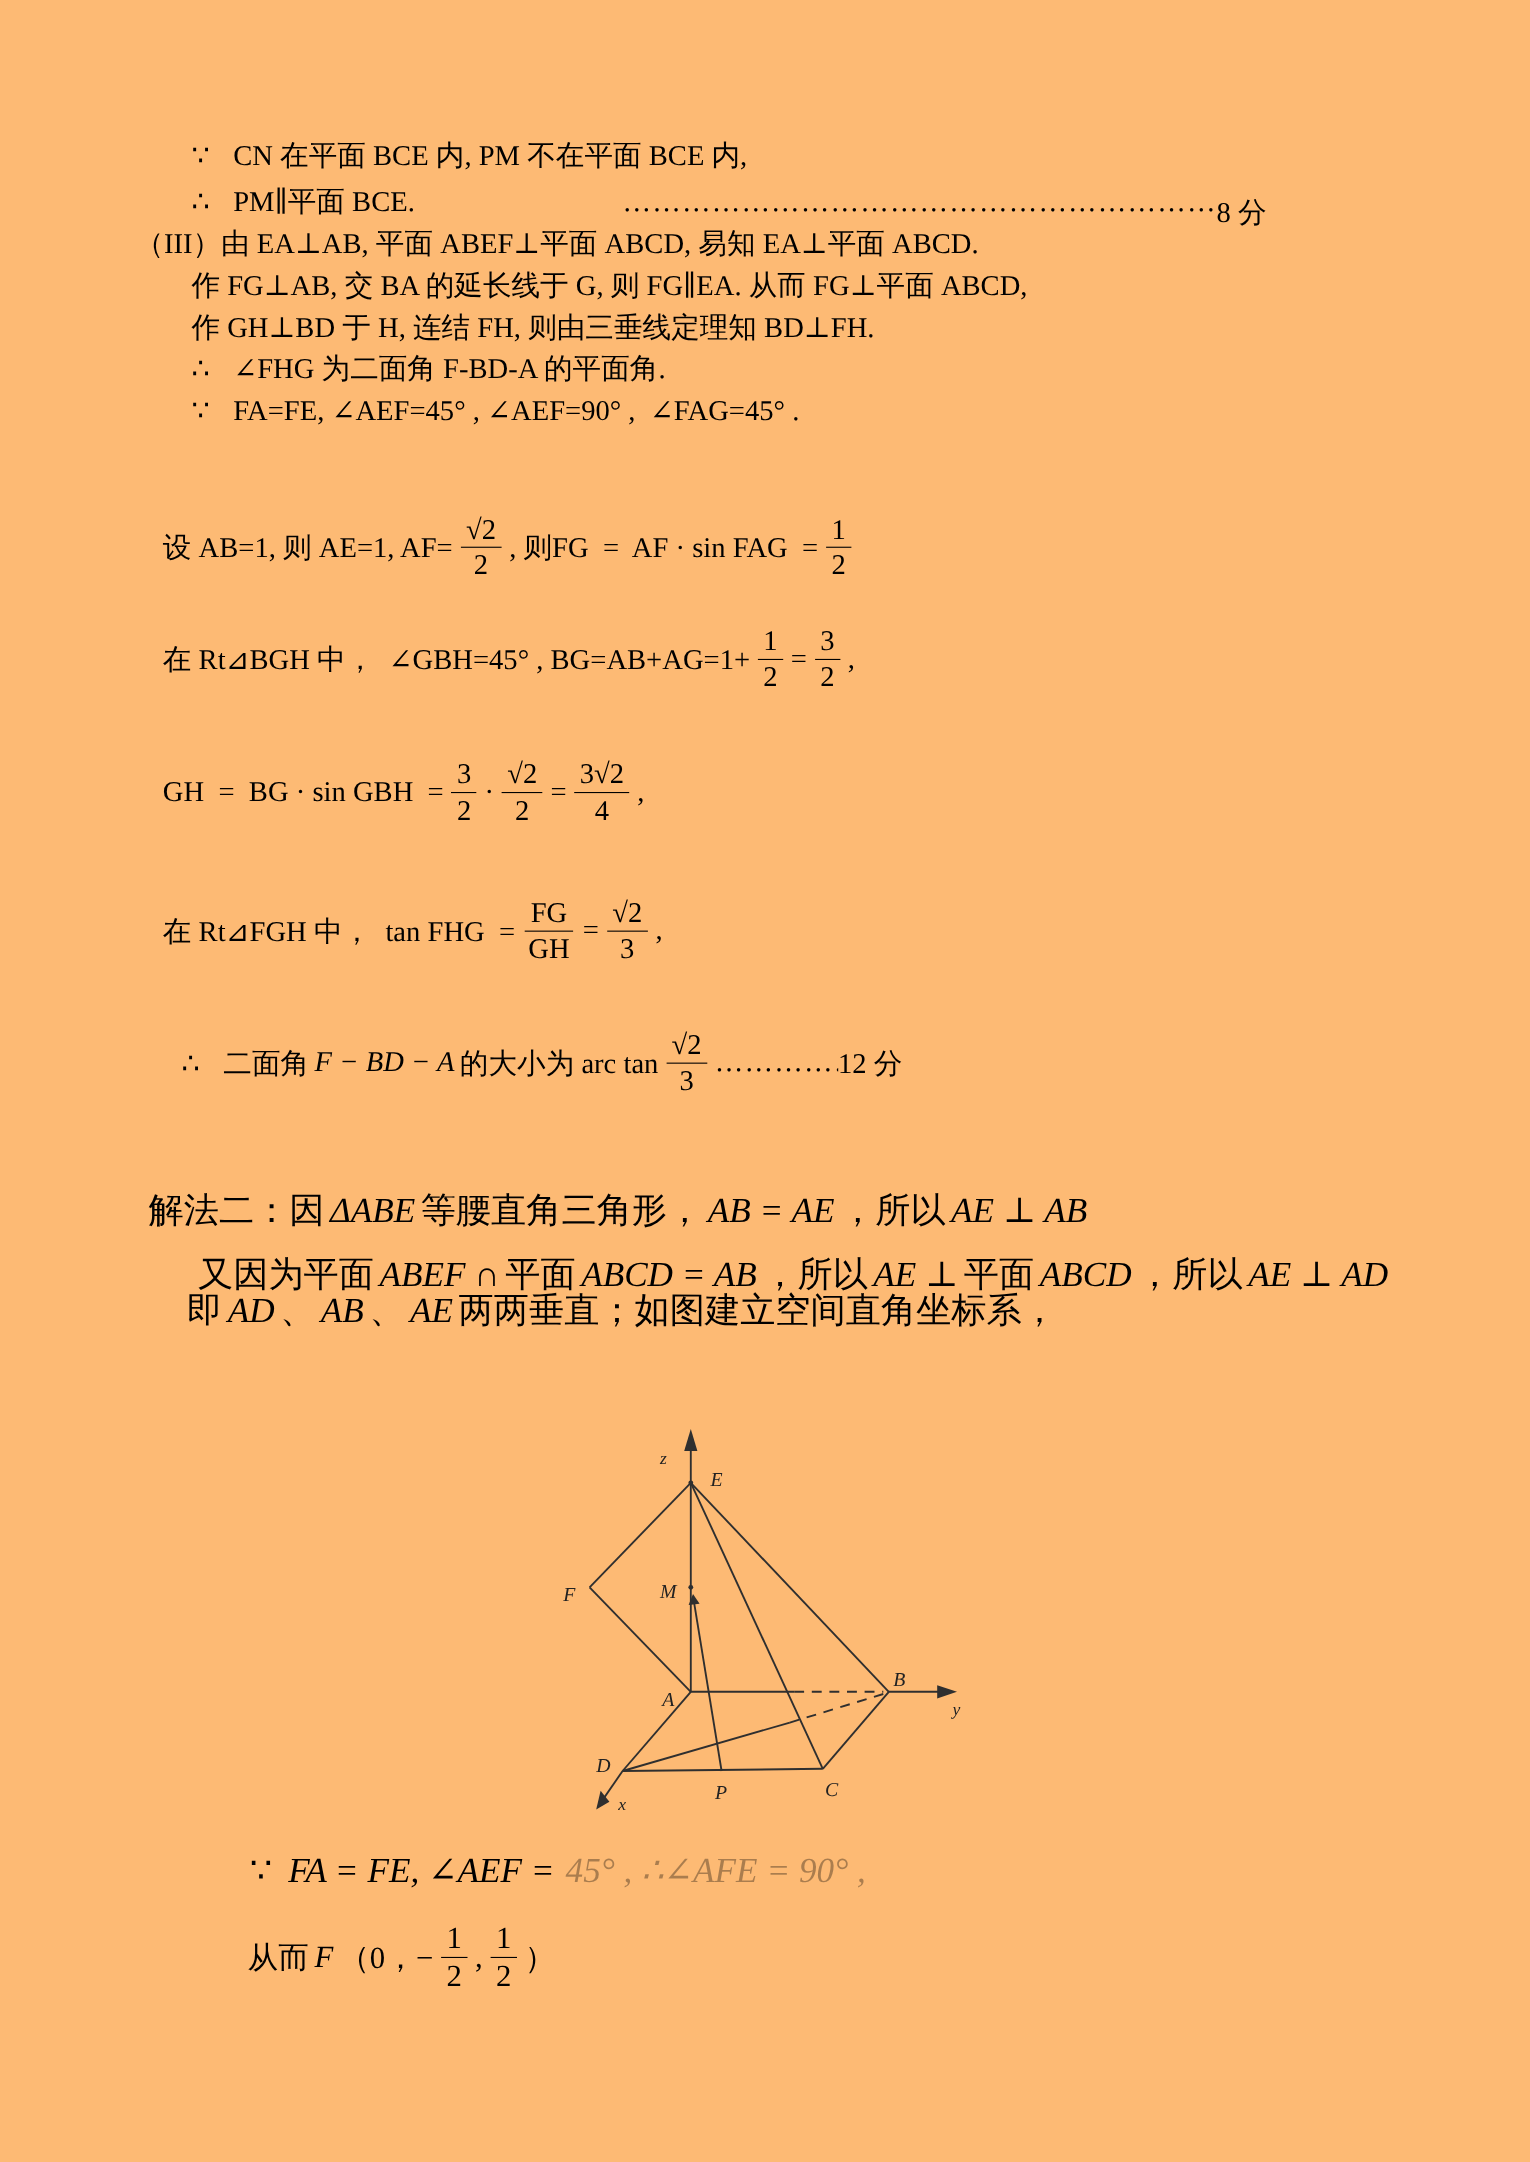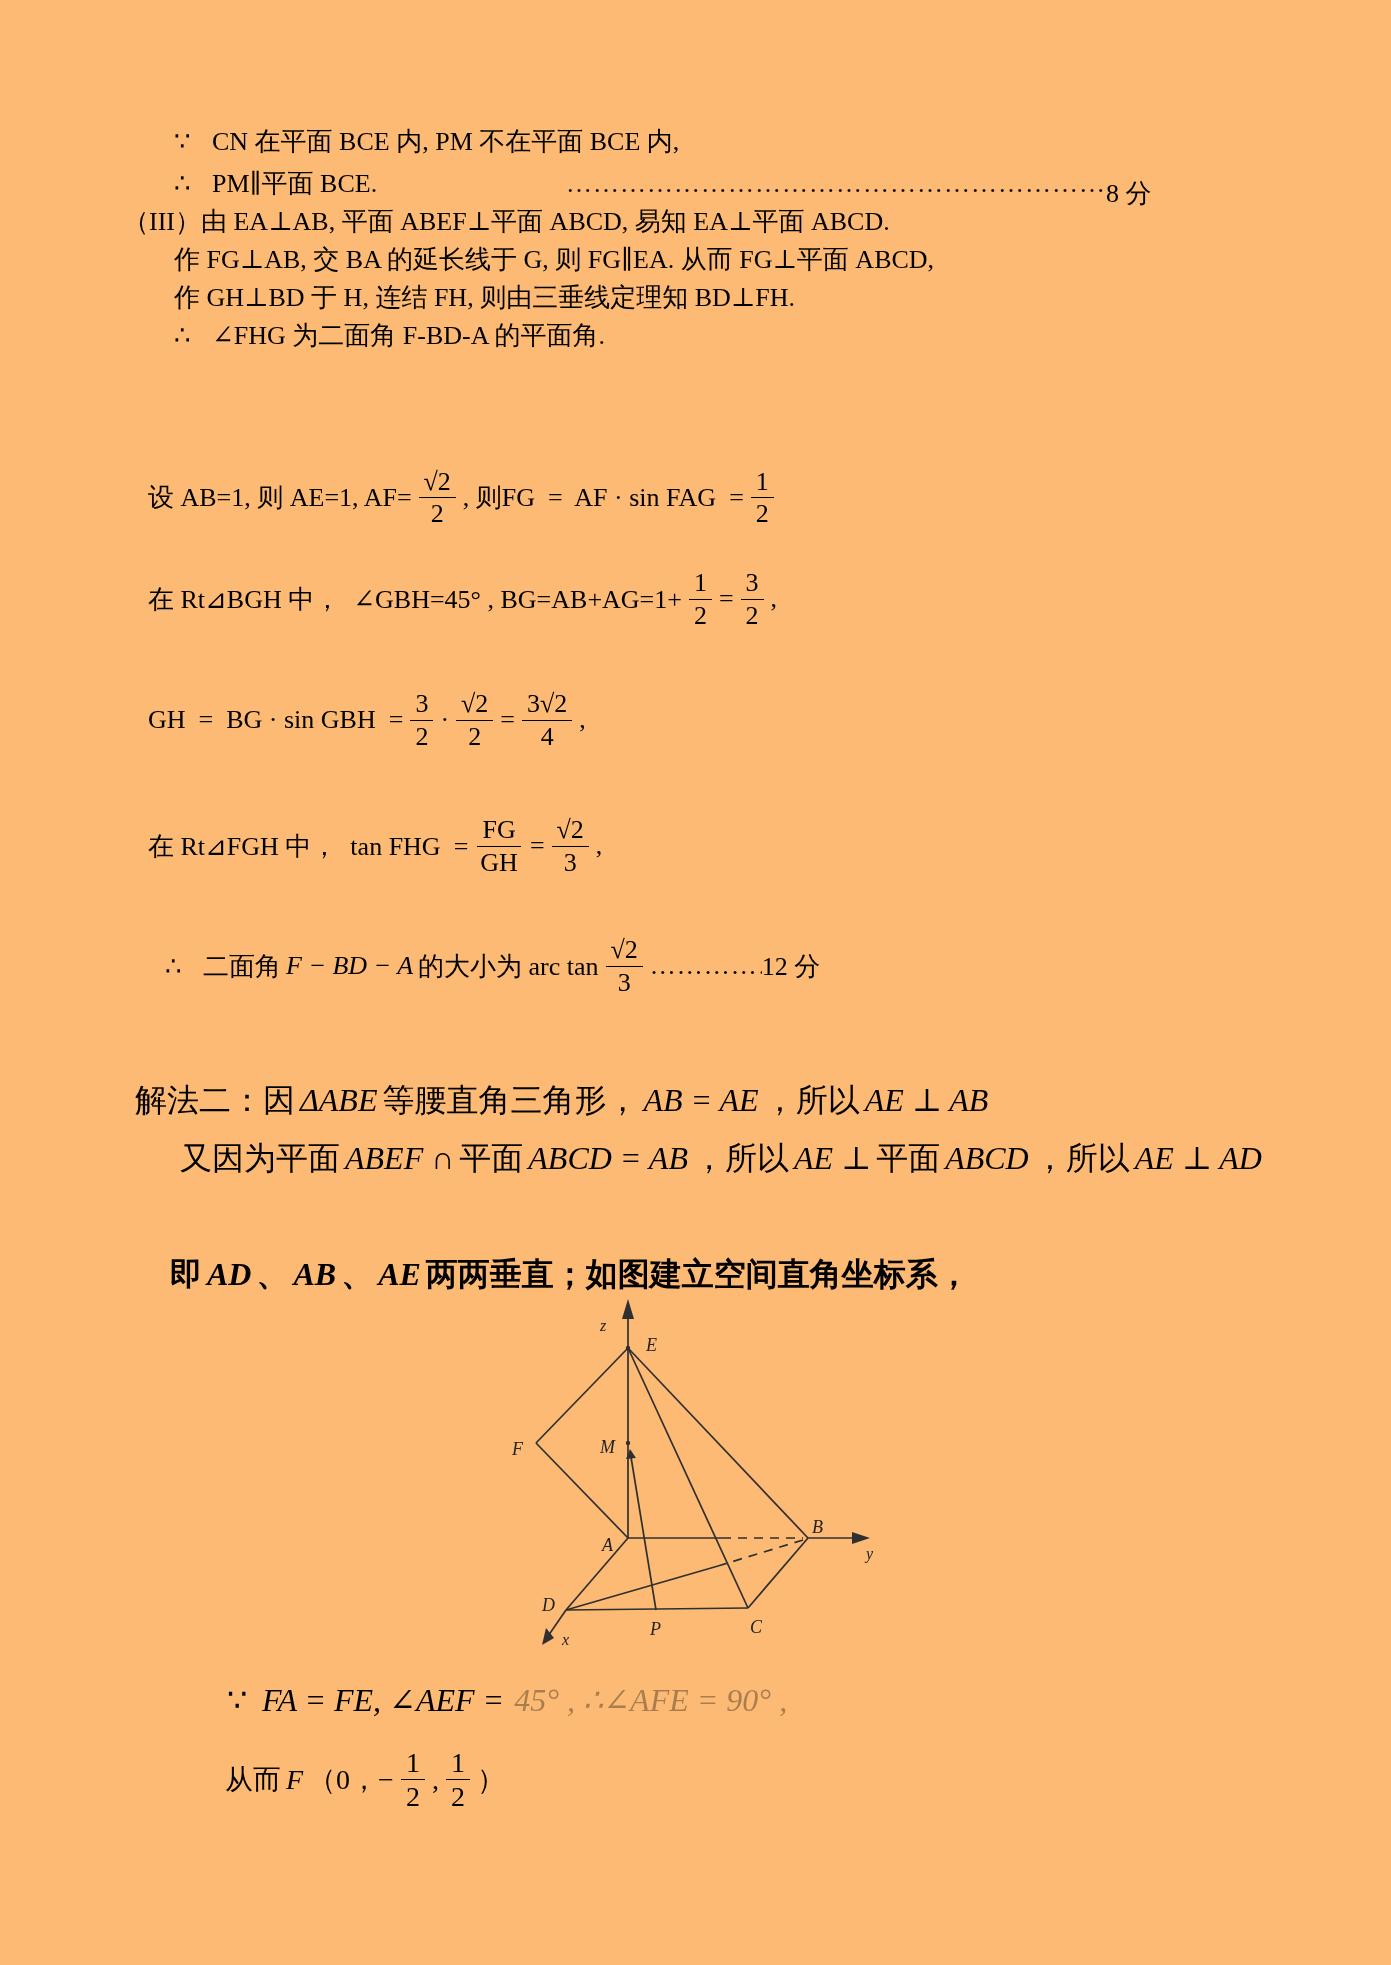--- a/index.html
+++ b/index.html
@@ -50,20 +50,23 @@
   </div>
 
   <div class="line" style="left:148px;top:244px;">
     <span>作 GH⊥BD 于 H, 连结 FH, 则由三垂线定理知 BD⊥FH.</span>
   </div>
 
   <div class="line" style="left:148px;top:282px;">
     <span class="sym">∴</span><span>∠FHG 为二面角 F-BD-A 的平面角.</span>
   </div>
 
+  <div class="line" style="left:148px;top:320px;">
+    <span class="sym">∵</span><span>FA=FE, ∠AEF=45° , ∠AEF=90° ,  ∠FAG=45° .</span>
+  </div>
 
   <div class="frow" style="left:148px;top:440px;height:115px;text-align:center;">
     <span>设 AB=1, 则 AE=1, AF=</span>
     <span class="frac"><span class="num">√2</span><span class="den">2</span></span>
     <span>, 则FG  =  AF · sin FAG  =</span>
     <span class="frac"><span class="num">1</span><span class="den">2</span></span>
   </div>
 
   <div class="frow" style="left:148px;top:545px;height:108px;">
     <span>在 Rt⊿BGH 中，  ∠GBH=45° , BG=AB+AG=1+</span>
@@ -102,21 +105,21 @@
   </div>
 
   <div class="line p2" style="left:103px;top:1040px;">
     <span class="cn">解法二：因</span><span class="it">ΔABE</span><span class="cn">等腰直角三角形，</span><span class="it">AB = AE</span><span class="cn">，所以</span><span class="it">AE ⊥ AB</span>
   </div>
 
   <div class="line p2" style="left:148px;top:1098px;">
     <span class="cn">又因为平面</span><span class="it">ABEF ∩</span><span class="cn">平面</span><span class="it">ABCD = AB</span><span class="cn">，所以</span><span class="it">AE ⊥</span><span class="cn">平面</span><span class="it">ABCD</span><span class="cn">，所以</span><span class="it">AE ⊥ AD</span>
   </div>
 
-  <div class="line p2" style="left:138px;top:1214px;font-weight:bold;">
+  <div class="line p2" style="left:138px;top:1131px;">
     <span class="cn">即</span><span class="it">AD</span><span class="cn">、</span><span class="it">AB</span><span class="cn">、</span><span class="it">AE</span><span class="cn">两两垂直；如图建立空间直角坐标系，</span>
   </div>
 
 
   <div class="fig">
     <svg width="385" height="380" viewBox="0 0 385 380">
       <g stroke="#2f2f2f" stroke-width="1.7" fill="none">
         <line x1="128" y1="253" x2="128" y2="30"></line>
         <line x1="128" y1="63" x2="36" y2="158"></line>
         <line x1="36" y1="158" x2="128" y2="253"></line>

